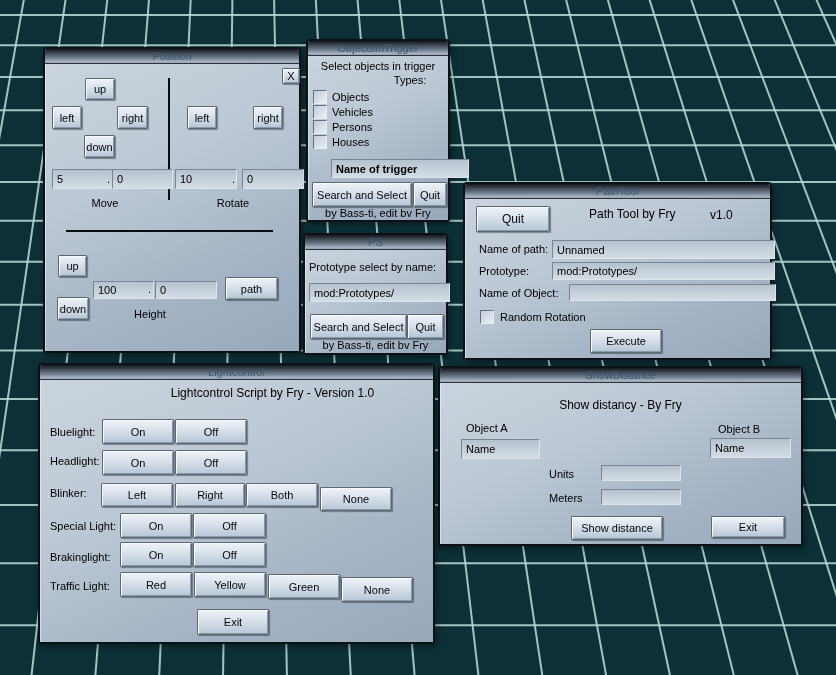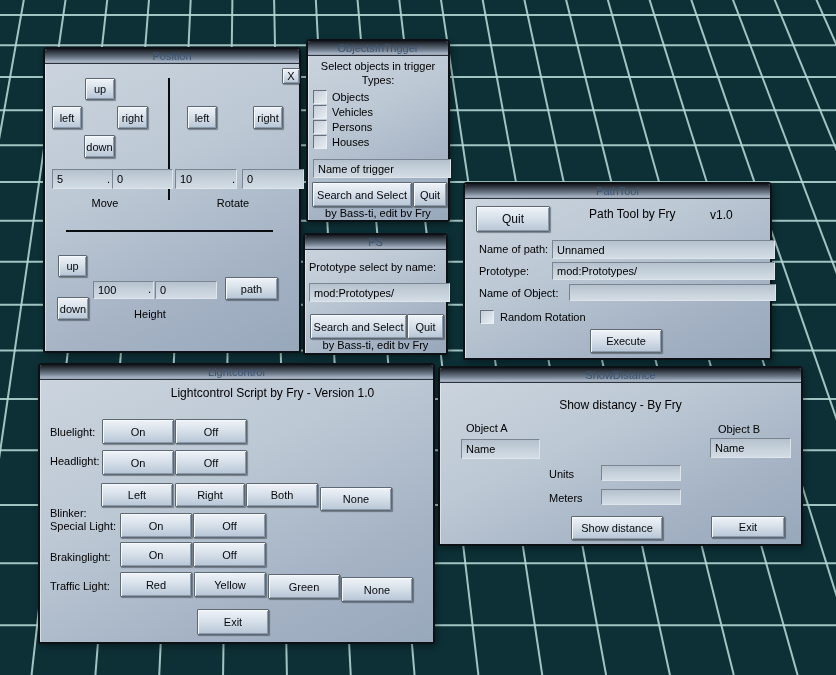--- a/index.html
+++ b/index.html
@@ -140,32 +140,32 @@
   <div class="lbl" style="left:103px;top:234px;">.</div>
   <div class="fld" style="left:110px;top:232px;width:52px;height:16px;">0</div>
   <div class="btn" style="left:180px;top:228px;width:51px;height:21px;">path</div>
   <div class="lbl ctr" style="left:80px;top:259px;width:50px;">Height</div>
 
 </div>
 
 <div class="win" style="left:306px;top:39px;width:140px;height:179px;">
   <div class="tb">ObjectsInTrigger</div>
   <div class="lbl ctr" style="left:0;top:19px;width:140px;">Select objects in trigger</div>
-  <div class="lbl ctr" style="left:0;top:33px;width:140px;">Types:</div>
+  <div class="lbl ctr" style="left:0;top:33px;width:140px;padding-left:32px;">Types:</div>
 
   <div class="cb" style="left:5px;top:49px;"></div>
   <div class="lbl" style="left:24px;top:50px;">Objects</div>
   <div class="cb" style="left:5px;top:64px;"></div>
   <div class="lbl" style="left:24px;top:65px;">Vehicles</div>
   <div class="cb" style="left:5px;top:79px;"></div>
   <div class="lbl" style="left:24px;top:80px;">Persons</div>
   <div class="cb" style="left:5px;top:94px;"></div>
   <div class="lbl" style="left:24px;top:95px;">Houses</div>
 
-  <div class="fld" style="left:5px;top:118px;width:128px;height:17px;">Name of trigger</div>
+  <div class="fld" style="left:23px;top:118px;width:128px;height:17px;font-weight:bold;">Name of trigger</div>
 
   <div class="btn" style="left:4px;top:141px;width:98px;height:23px;">Search and Select</div>
   <div class="btn" style="left:105px;top:141px;width:32px;height:23px;">Quit</div>
 
   <div class="ftr ctr" style="left:0;top:166px;width:140px;">by Bass-ti, edit bv Fry</div>
 </div>
 
 <div class="win" style="left:303px;top:233px;width:141px;height:118px;">
   <div class="tb">PS</div>
   <div class="lbl" style="left:4px;top:26px;">Prototype select by name:</div>
@@ -201,21 +201,21 @@
   <div class="hdg ctr" style="left:0;top:21px;width:437px;padding-left:14px;">Lightcontrol Script by Fry - Version 1.0</div>
 
   <div class="lbl" style="left:10px;top:61px;">Bluelight:</div>
   <div class="btn" style="left:62px;top:54px;width:70px;height:23px;">On</div>
   <div class="btn" style="left:135px;top:54px;width:70px;height:23px;">Off</div>
 
   <div class="lbl" style="left:10px;top:90px;">Headlight:</div>
   <div class="btn" style="left:62px;top:85px;width:70px;height:23px;">On</div>
   <div class="btn" style="left:135px;top:85px;width:70px;height:23px;">Off</div>
 
-  <div class="lbl" style="left:10px;top:122px;margin-top:20px;">Blinker:</div>
+  <div class="lbl" style="left:10px;top:122px;">Blinker:</div>
   <div class="btn" style="left:61px;top:118px;width:70px;height:22px;">Left</div>
   <div class="btn" style="left:135px;top:118px;width:68px;height:22px;">Right</div>
   <div class="btn" style="left:206px;top:118px;width:70px;height:22px;">Both</div>
   <div class="btn" style="left:280px;top:122px;width:70px;height:22px;">None</div>
 
   <div class="lbl" style="left:10px;top:155px;">Special Light:</div>
   <div class="btn" style="left:80px;top:148px;width:70px;height:23px;">On</div>
   <div class="btn" style="left:153px;top:148px;width:71px;height:23px;">Off</div>
 
   <div class="lbl" style="left:10px;top:186px;">Brakinglight:</div>

